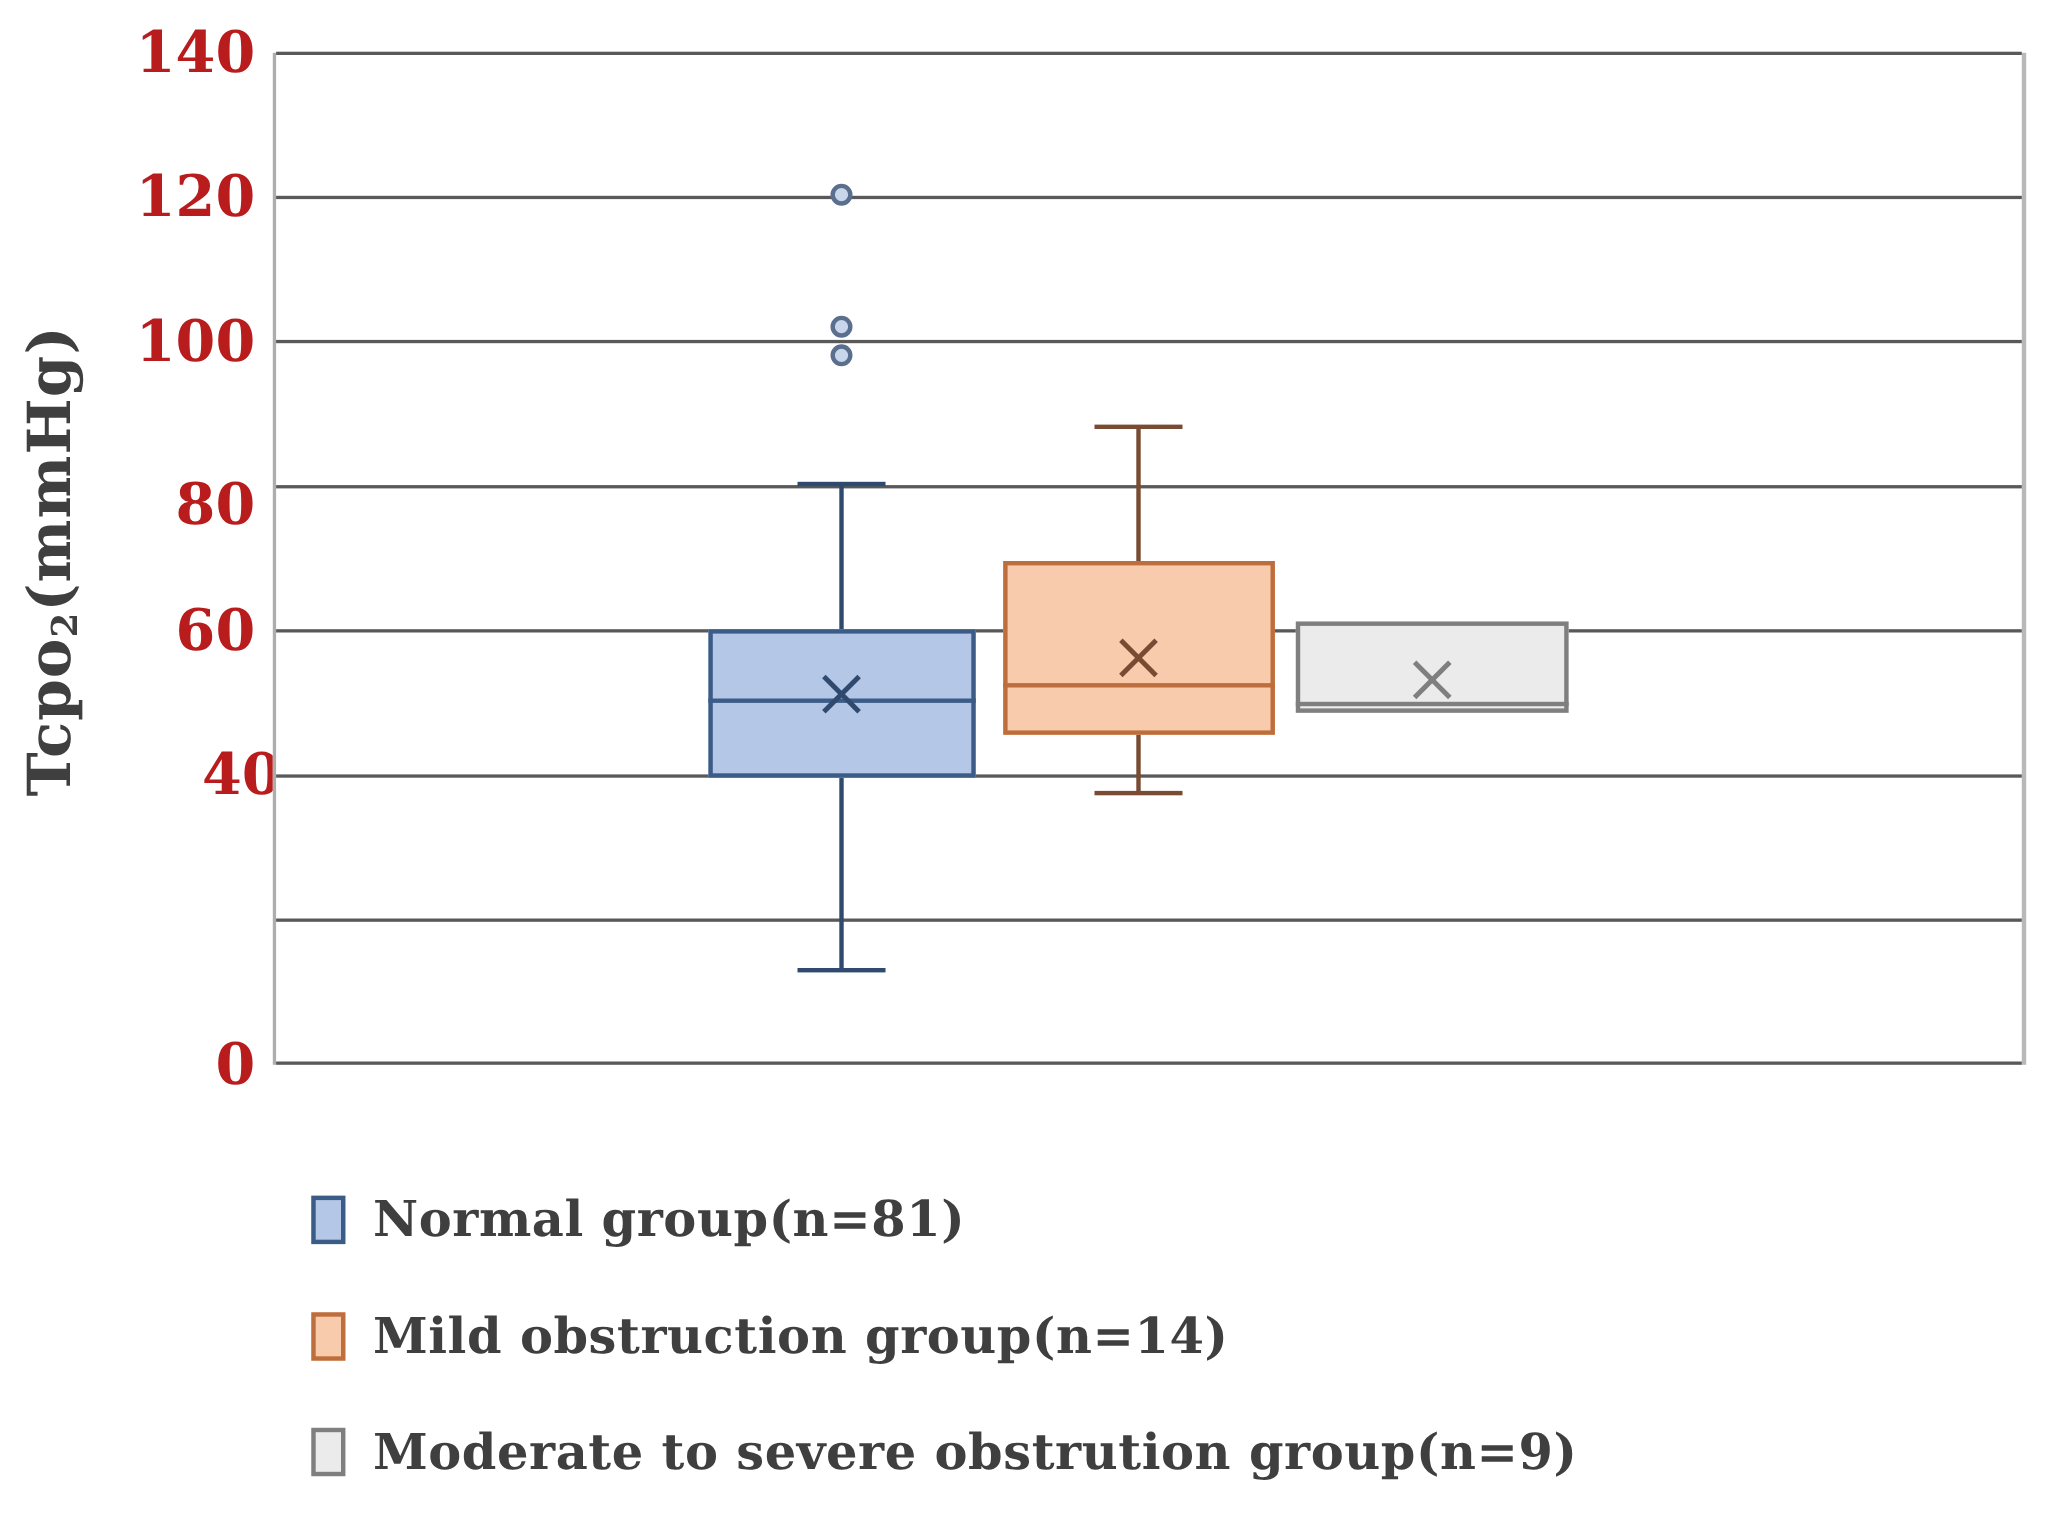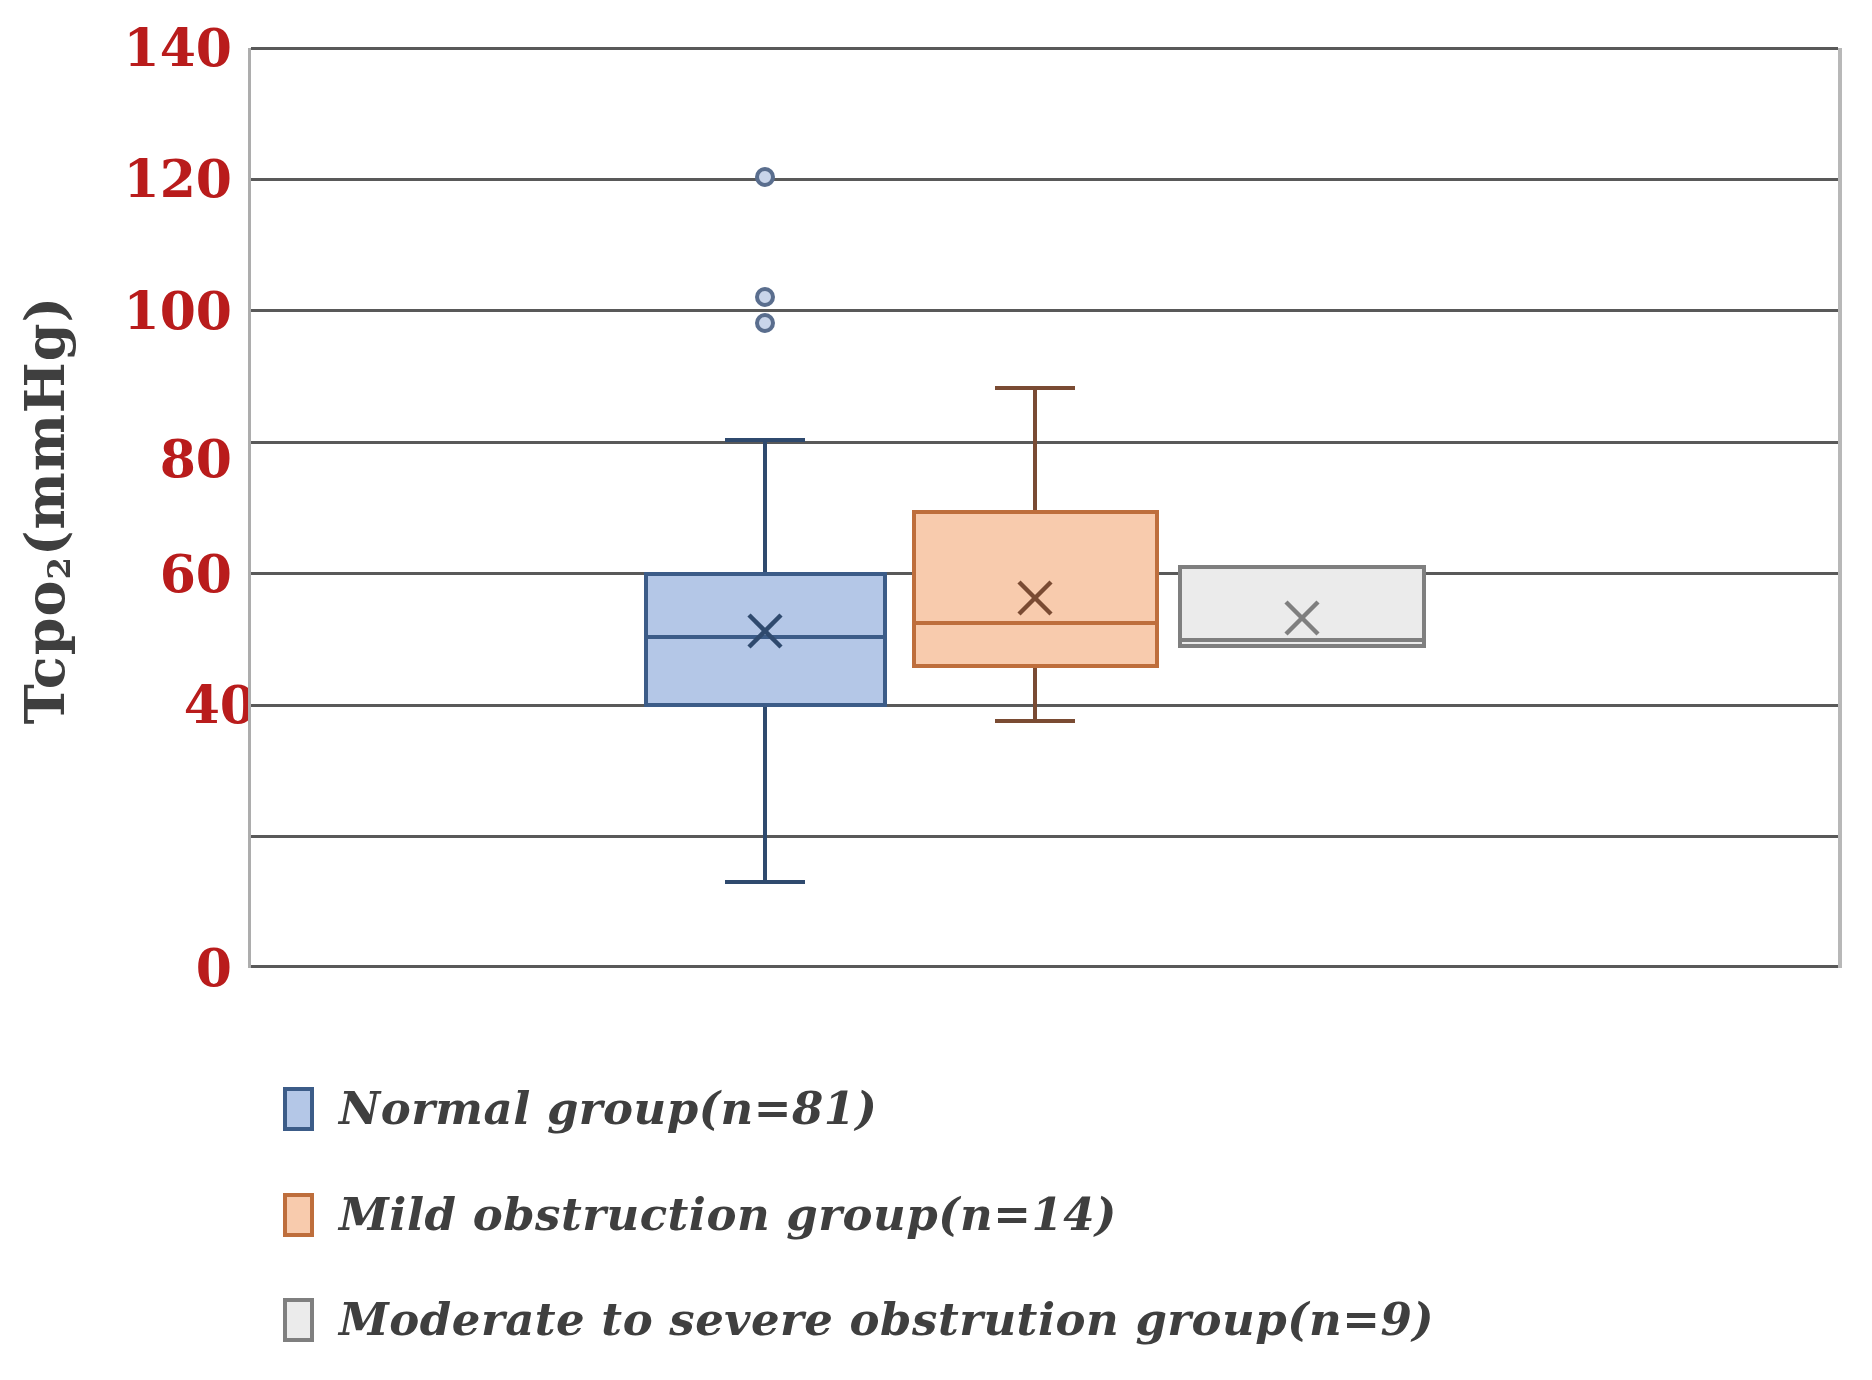--- a/index.html
+++ b/index.html
@@ -53,21 +53,21 @@
   .mean-marker { position:absolute; width:44px; height:44px; }
   .outlier {
     position:absolute; width:20px; height:20px;
     border-radius:50%;
     box-sizing:border-box;
     border:4px solid #5a6e8e;
     background:#c9d5ea;
   }
   
   .legend { position:absolute; left:283px; top:1078px; }
-  .legend-row { position:absolute; left:0; display:flex; align-items:center;font-style:italic; }
+  .legend-row { position:absolute; left:0; display:flex; align-items:center; }
   .legend-swatch {
     width:31px; height:44px;
     box-sizing:border-box;
     border:4px solid;
     margin-right:25px;
     flex:0 0 auto;
   }
   .legend-label {
     font-size:45px; font-weight:700;
     color:#3f3f3f;

